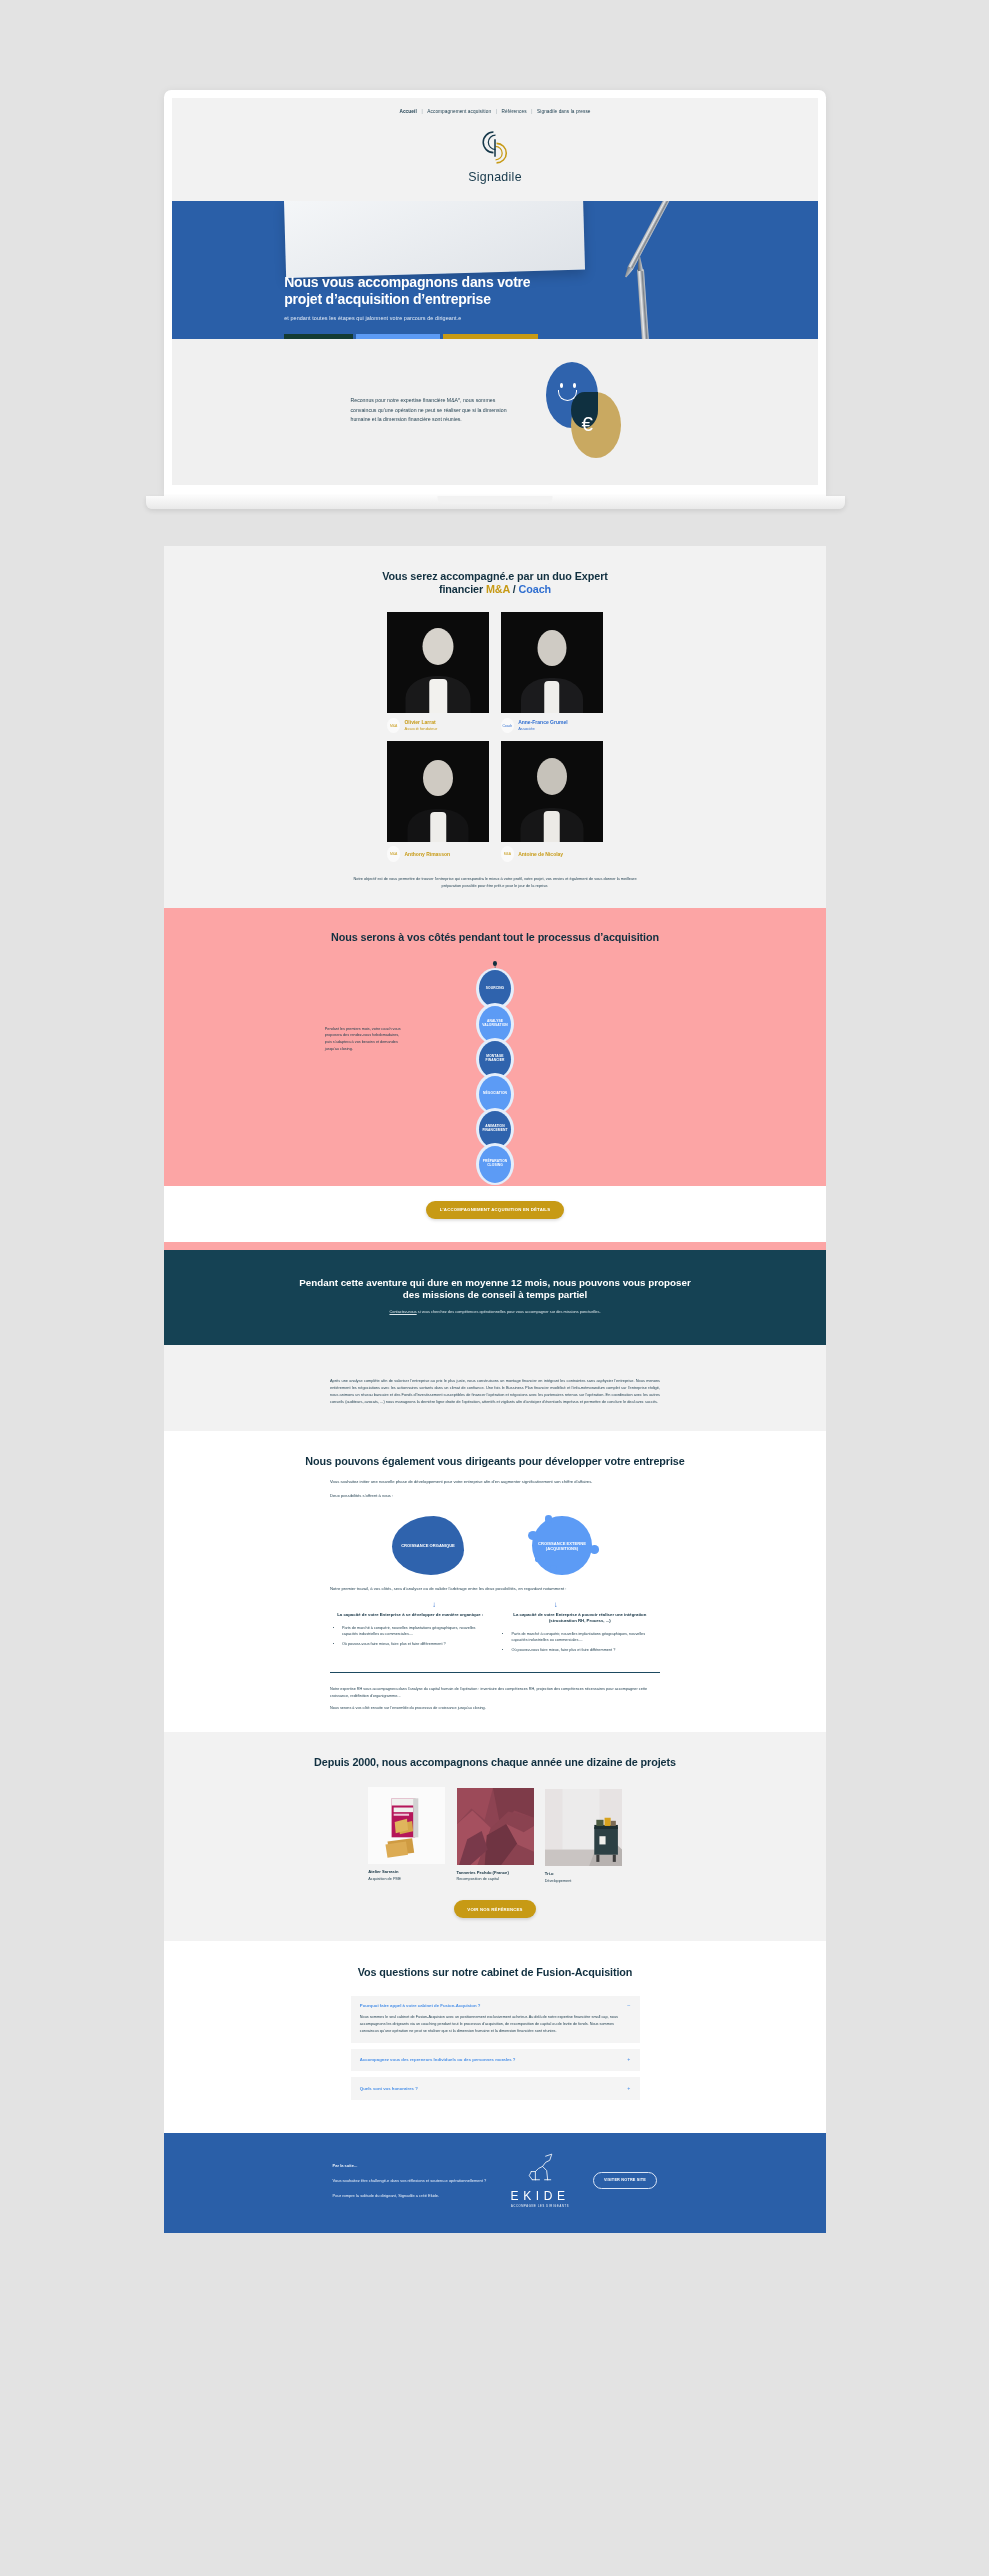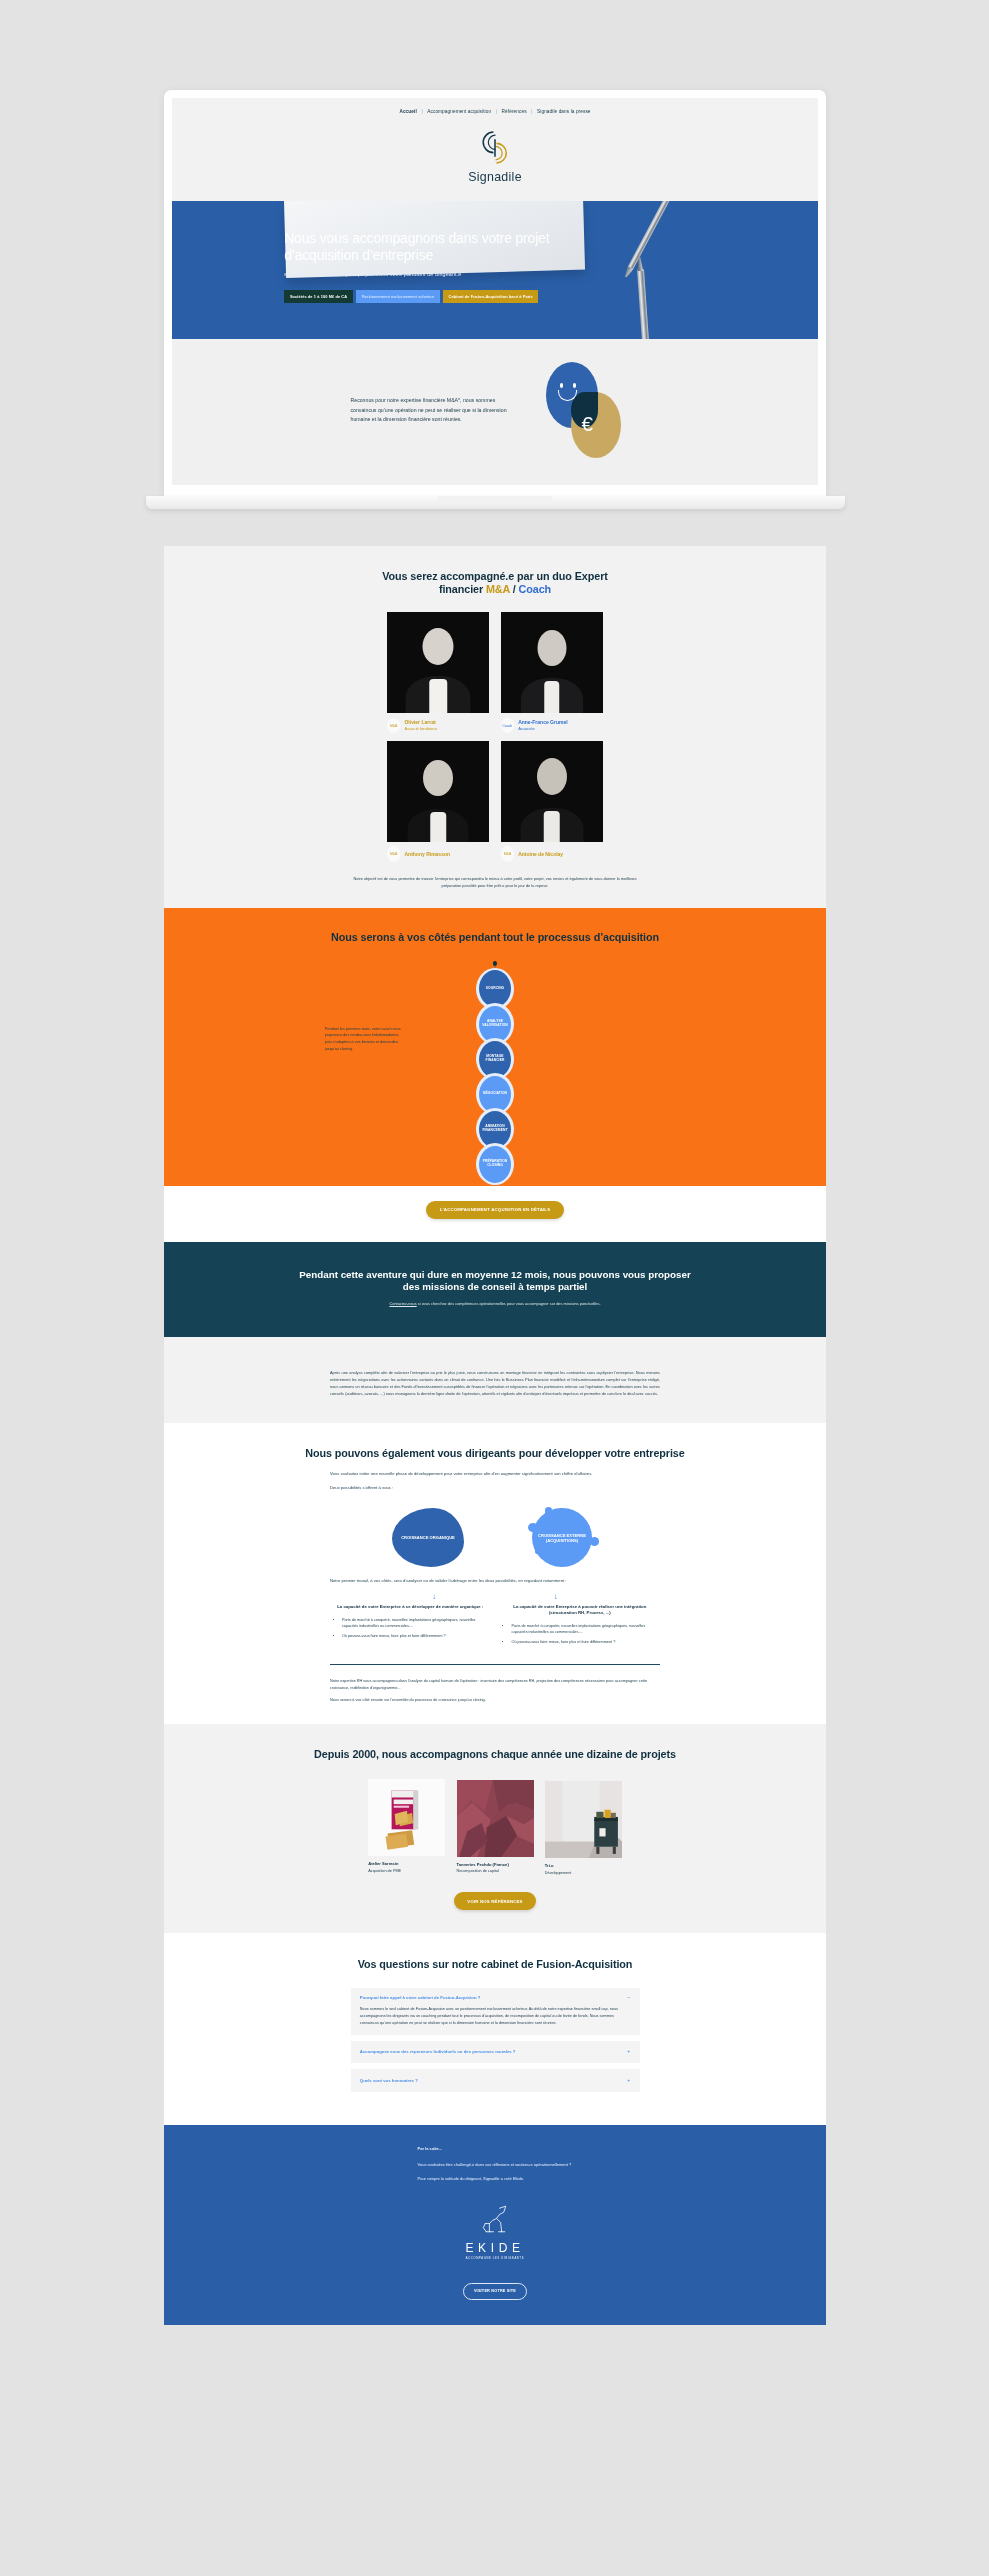--- a/index.html
+++ b/index.html
@@ -51,21 +51,21 @@
     transform: rotate(-1.6deg); transform-origin: top left;
     box-shadow: 0 5.2px 11.3px rgba(0,0,0,.18);
   }
   .pen { position: absolute; background: linear-gradient(90deg,#9aa0a6,#e8eaec 35%,#7d838a 70%,#c8ccd0); border-radius: 1.5px; }
   .pen1 { left: 474px; top: -9.3px; width: 6.2px; height: 82px; transform: rotate(28deg); }
   .pen1:after { content:""; position:absolute; bottom:-9.3px; left:0; width:6.2px; height:11.3px; background:linear-gradient(90deg,#6f757b,#cfd3d7); clip-path: polygon(0 0,100% 0,60% 100%,40% 100%); }
   .pen2 { left: 468px; top: 68px; width: 6.7px; height: 88px; transform: rotate(-4deg); }
   .pen2:before { content:""; position:absolute; top:-13.4px; left:0.5px; width:5.7px; height:15.5px; background:linear-gradient(90deg,#585e64,#d3d7db); clip-path: polygon(40% 0,60% 0,100% 100%,0 100%); }
 
   .hero-body { position: relative; padding: 29px 0 0 112px; z-index: 3; }
-  .hero-title { color:#fff; font-size: 14px; line-height: 1.19; font-weight: normal; letter-spacing: -0.2px; max-width: 278px; }
+  .hero-title { color:#fff; font-size: 14px; line-height: 1.19; font-weight: bold; letter-spacing: -0.2px; max-width: 278px; margin-top: 44px; }
   .hero-sub { color:#e6eef8; font-size: 5.4px; margin-top: 7.2px; letter-spacing: 0.1px; }
   .hero-badges { display:flex; margin-top: 13.4px; }
   .badge { font-size: 3.9px; color:#fff; padding: 3.6px 5.7px; white-space:nowrap; font-weight:bold; letter-spacing:0.1px; }
   .badge.dark { background:#143b33; }
   .badge.light { background:#5c9bf5; color:#e9f2ff; font-weight:normal; margin-left: 3.1px; }
   .badge.gold { background:#c79a15; margin-left: 3.1px; }
 
   
   .intro { background:#f0f0f0; padding: 19.6px 0 23px; position:relative; min-height: 98px; }
   .intro-inner { display:flex; align-items:center; justify-content:center; gap: 26px; }
@@ -101,21 +101,21 @@
   .role-badge.coach { color:#2f6ed0; }
   .m-name { font-size: 5px; font-weight:bold; line-height:1.35; }
   .m-name.ma { color:#c79a15; }
   .m-name.coach { color:#2f6ed0; }
   .m-sub { font-size: 4.1px; line-height:1.4; }
   .m-sub.ma { color:#c79a15; }
   .m-sub.coach { color:#2f6ed0; }
   .team-foot { width: 289px; margin: 14.4px auto 0; text-align:center; font-size: 3.9px; line-height:1.7; color:#1d3c4c; }
 
   
-  .proc-sec { background:#f97316; padding: 23px 0 0; }
+  .proc-sec { background:#fca5a5; padding: 23px 0 8px; }
   .proc-stage { position:relative; width: 330px; margin: 19.6px auto 0; min-height: 222px; }
   .spine { position:absolute; left: 50%; transform:translateX(-50%); top:0; width: 0.7px; height: 216px; background:#6e7b84; }
   .spine-dot { position:absolute; left:50%; transform:translateX(-50%); top:-2.6px; width:4.1px; height:4.6px; border-radius:50%; background:#12303f; }
   .spine-dot.end { top: 213px; }
   .halo { position:absolute; left:50%; transform:translateX(-50%); width:38px; border-radius:50%; background:#e4eefb; }
   .node {
     position:absolute; left:50%; transform:translateX(-50%);
     width: 32px; height: 37px; border-radius:50%;
     display:flex; align-items:center; justify-content:center; text-align:center;
     color:#fff; font-size: 3.3px; font-weight:bold; line-height:1.2; letter-spacing:0.1px; padding: 0 2.6px;
@@ -176,21 +176,21 @@
   .faq-list { width: 289px; margin: 16.5px auto 0; }
   .faq-item { background:#f4f4f4; margin-bottom: 5.7px; padding: 7.2px 9.3px 8.2px; }
   .faq-head { display:flex; justify-content:space-between; align-items:flex-start; cursor:pointer; }
   .faq-q { color:#4a90e8; font-size: 4.3px; font-weight:bold; }
   .faq-sign { color:#4a90e8; font-size: 5.2px; line-height:1; margin-left:5.2px; }
   .faq-a { font-size: 3.8px; line-height:1.8; color:#1d3c4c; margin-top: 6.2px; }
   .faq-item.closed { padding: 8.8px 9.3px; }
 
   
   .footer { background:#2a5fa8; padding: 20.6px 0 25px; }
-  .footer-inner { display:flex; align-items:center; justify-content:center; gap: 23px; flex-direction: column; }
+  .footer-inner { display:flex; align-items:center; justify-content:center; gap: 23px; }
   .f-text { width: 155px; color:#eaf1fb; font-size: 4px; line-height:1.8; }
   .f-text .lead { font-weight:bold; margin-bottom: 8.2px; }
   .f-text p + p { margin-top: 7.2px; }
   .ekide { text-align:center; color:#fff; }
   .ekide-word { font-size: 12px; letter-spacing: 4.6px; font-weight: 300; margin-top: 2.1px; }
   .ekide-tag { font-size: 2.6px; letter-spacing: 0.7px; margin-top: 1.5px; }
   .btn-ghost { border:0.5px solid #dbe6f7; color:#fff; background:transparent; border-radius: 11.3px; padding: 5.7px 10.3px; font-size: 3.8px; font-weight:bold; letter-spacing:0.2px; cursor:pointer; }
 </style>
 </head>
 <body>

